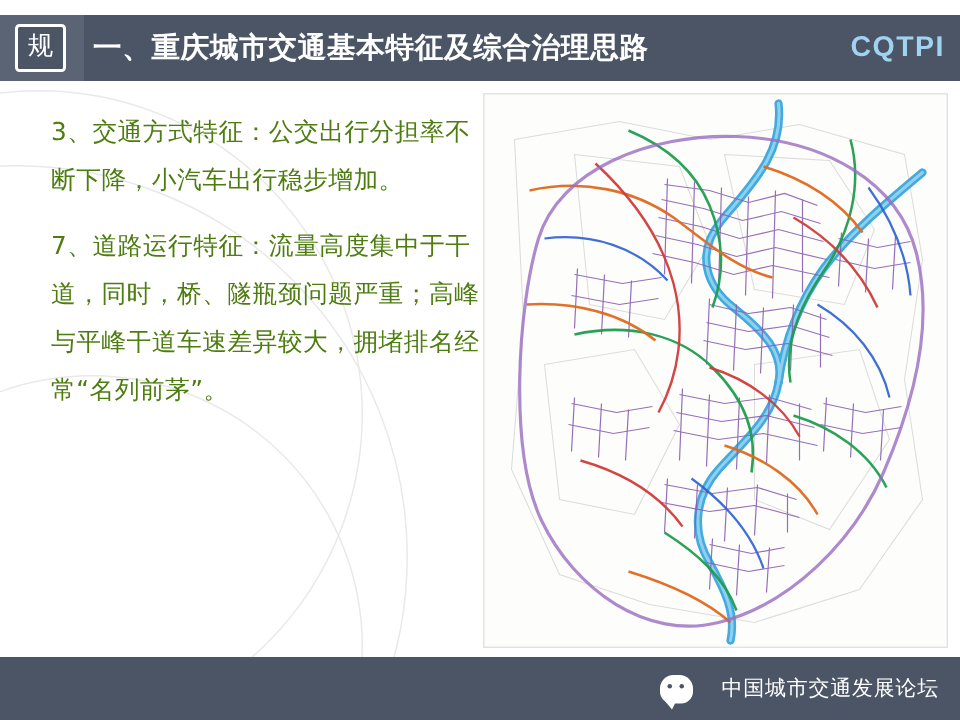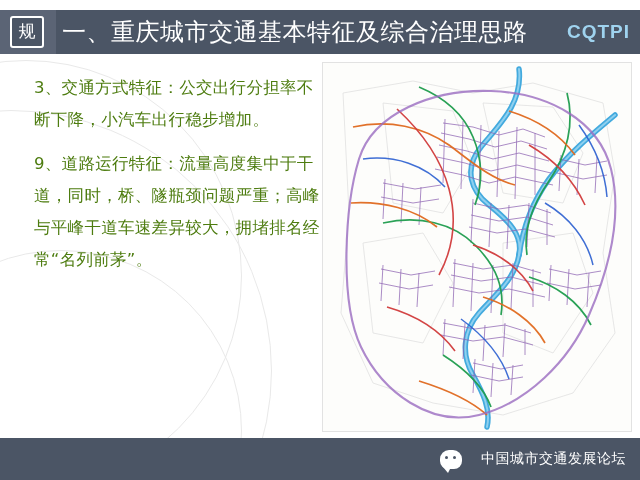--- a/index.html
+++ b/index.html
@@ -69,22 +69,22 @@
     font-family: "DejaVu Sans", sans-serif;
     background: #4b5565;
   }
   .header-title {
     position: absolute;
     left: 62px;
     top: 0;
     height: 32px;
     line-height: 44px;
     color: #ffffff;
-    font-size: 24px;
-    font-weight: normal;
+    font-size: 19px;
+    font-weight: bold;
     letter-spacing: 0.5px;
     font-family: "DejaVu Sans", "Liberation Sans", sans-serif;
     white-space: nowrap;
   }
   .header-brand {
     position: absolute;
     right: 10px;
     top: 0;
     height: 56px;
     line-height: 44px;
@@ -182,21 +182,21 @@
     <div class="header-accent"></div>
     <div class="logo">
       <div class="logo-box">规</div>
     </div>
     <div class="header-title">一、重庆城市交通基本特征及综合治理思路</div>
     <div class="header-brand">CQTPI</div>
   </div>
 
   <div class="text-col">
     <div class="para">3、交通方式特征：公交出行分担率不断下降，小汽车出行稳步增加。</div>
-    <div class="para">9、道路运行特征：流量高度集中于干道，同时，桥、隧瓶颈问题严重；高峰与平峰干道车速差异较大，拥堵排名经常“名列前茅”。</div>
+    <div class="para">7、道路运行特征：流量高度集中于干道，同时，桥、隧瓶颈问题严重；高峰与平峰干道车速差异较大，拥堵排名经常“名列前茅”。</div>
   </div>
 
   <div class="map">
     <svg width="308" height="368" viewBox="0 0 308 368" xmlns="http://www.w3.org/2000/svg">
       <rect x="0" y="0" width="308" height="368" fill="#fdfdfb"></rect>
 
       <g stroke="#dcdcdc" stroke-width="0.7" fill="none">
         <path d="M20 30 L90 18 L150 30 L210 20 L280 40 L292 110 L280 190 L292 270 L250 330 L180 352 L110 340 L50 320 L18 250 L26 150 Z"></path>
         <path d="M60 40 L130 48 L150 100 L120 150 L70 140 Z"></path>
         <path d="M160 40 L230 44 L260 90 L240 140 L180 130 Z"></path>

